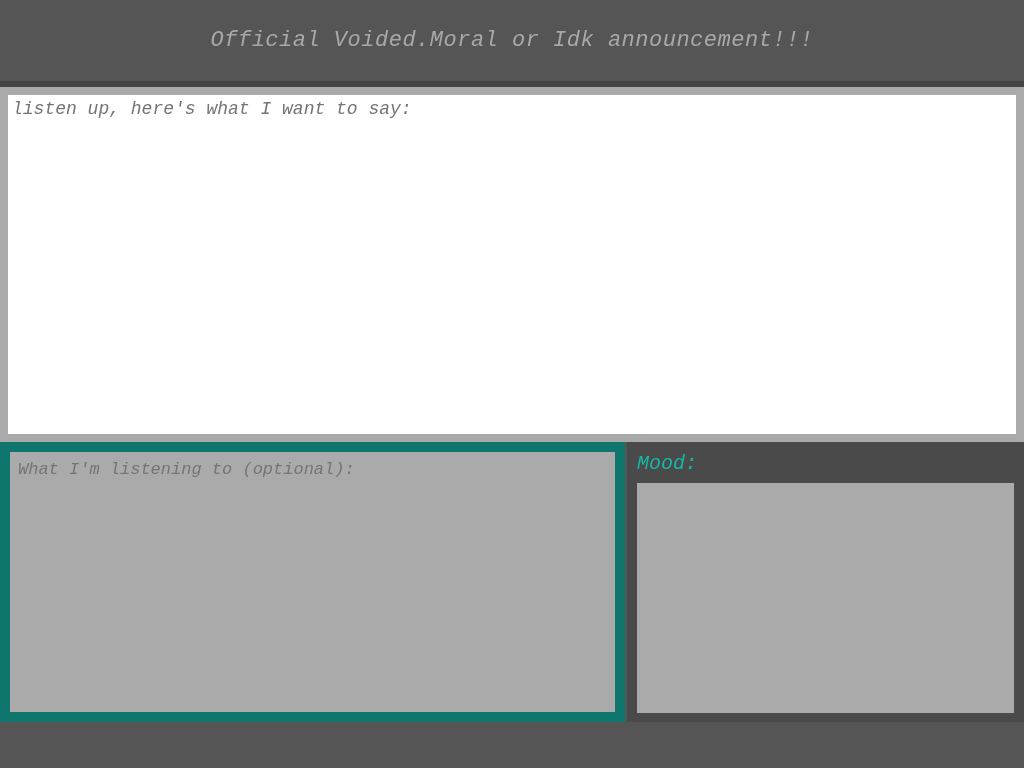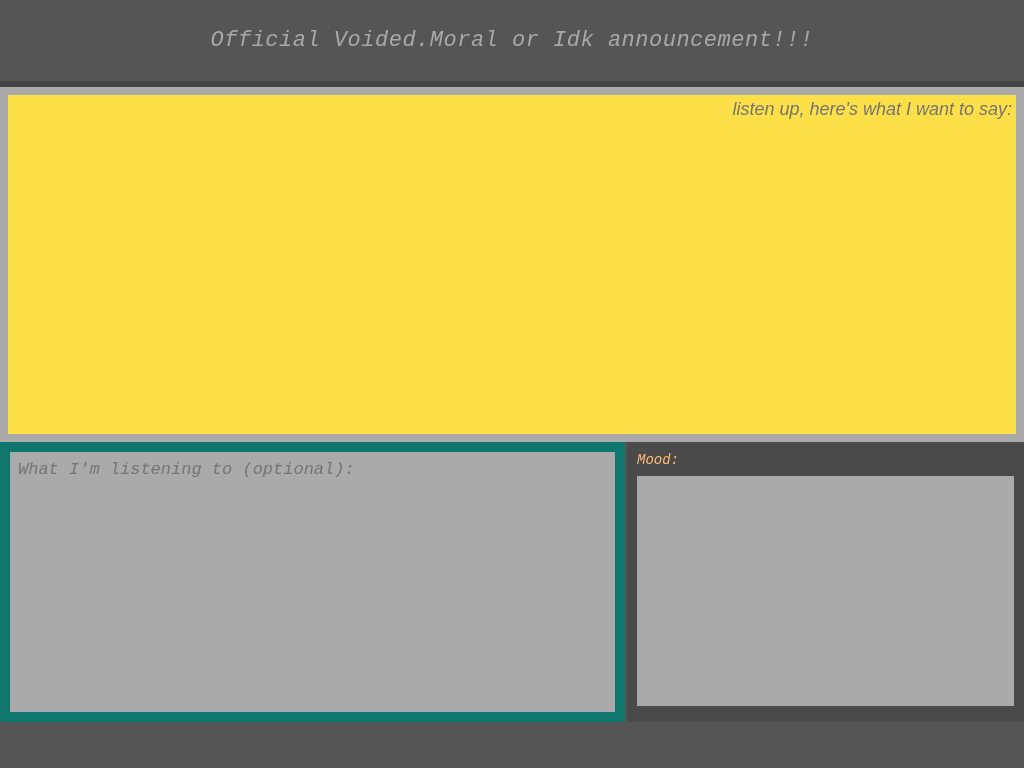--- a/index.html
+++ b/index.html
@@ -41,30 +41,29 @@
     #main-textarea-wrapper {
       width: 100%;
       background-color: #aaaaaa;
       padding: 8px;
       height: 355px;
     }
 
     #main-textarea {
       width: 100%;
       height: 100%;
-      background-color: #fde047;
+      background-color: #ffffff;
       border: none;
       outline: none;
       resize: none;
-      font-family: Liberation Sans, sans-serif;
+      font-family: Liberation Mono, monospace;
       font-size: 18px;
       font-style: italic;
       color: #3d3d3d;
       padding: 4px;
-      text-align: right;
     }
 
     #bottom-section {
       display: flex;
       width: 100%;
       height: 280px;
     }
 
     #listening-section {
       width: 625px;
@@ -95,23 +94,23 @@
     }
 
     #mood-section {
       flex: 1;
       background-color: #4a4a4a;
       padding: 10px;
       border-left: 2px solid #555555;
     }
 
     #mood-label {
-      color: #fdba74;
+      color: #14b8a6;
       font-family: 'Courier New', Courier, monospace;
-      font-size: 14px;
+      font-size: 20px;
       font-style: italic;
       margin-bottom: 8px;
       display: block;
     }
 
     #mood-textarea-wrapper {
       width: 100%;
       height: calc(100% - 30px);
       background-color: #aaaaaa;
     }

